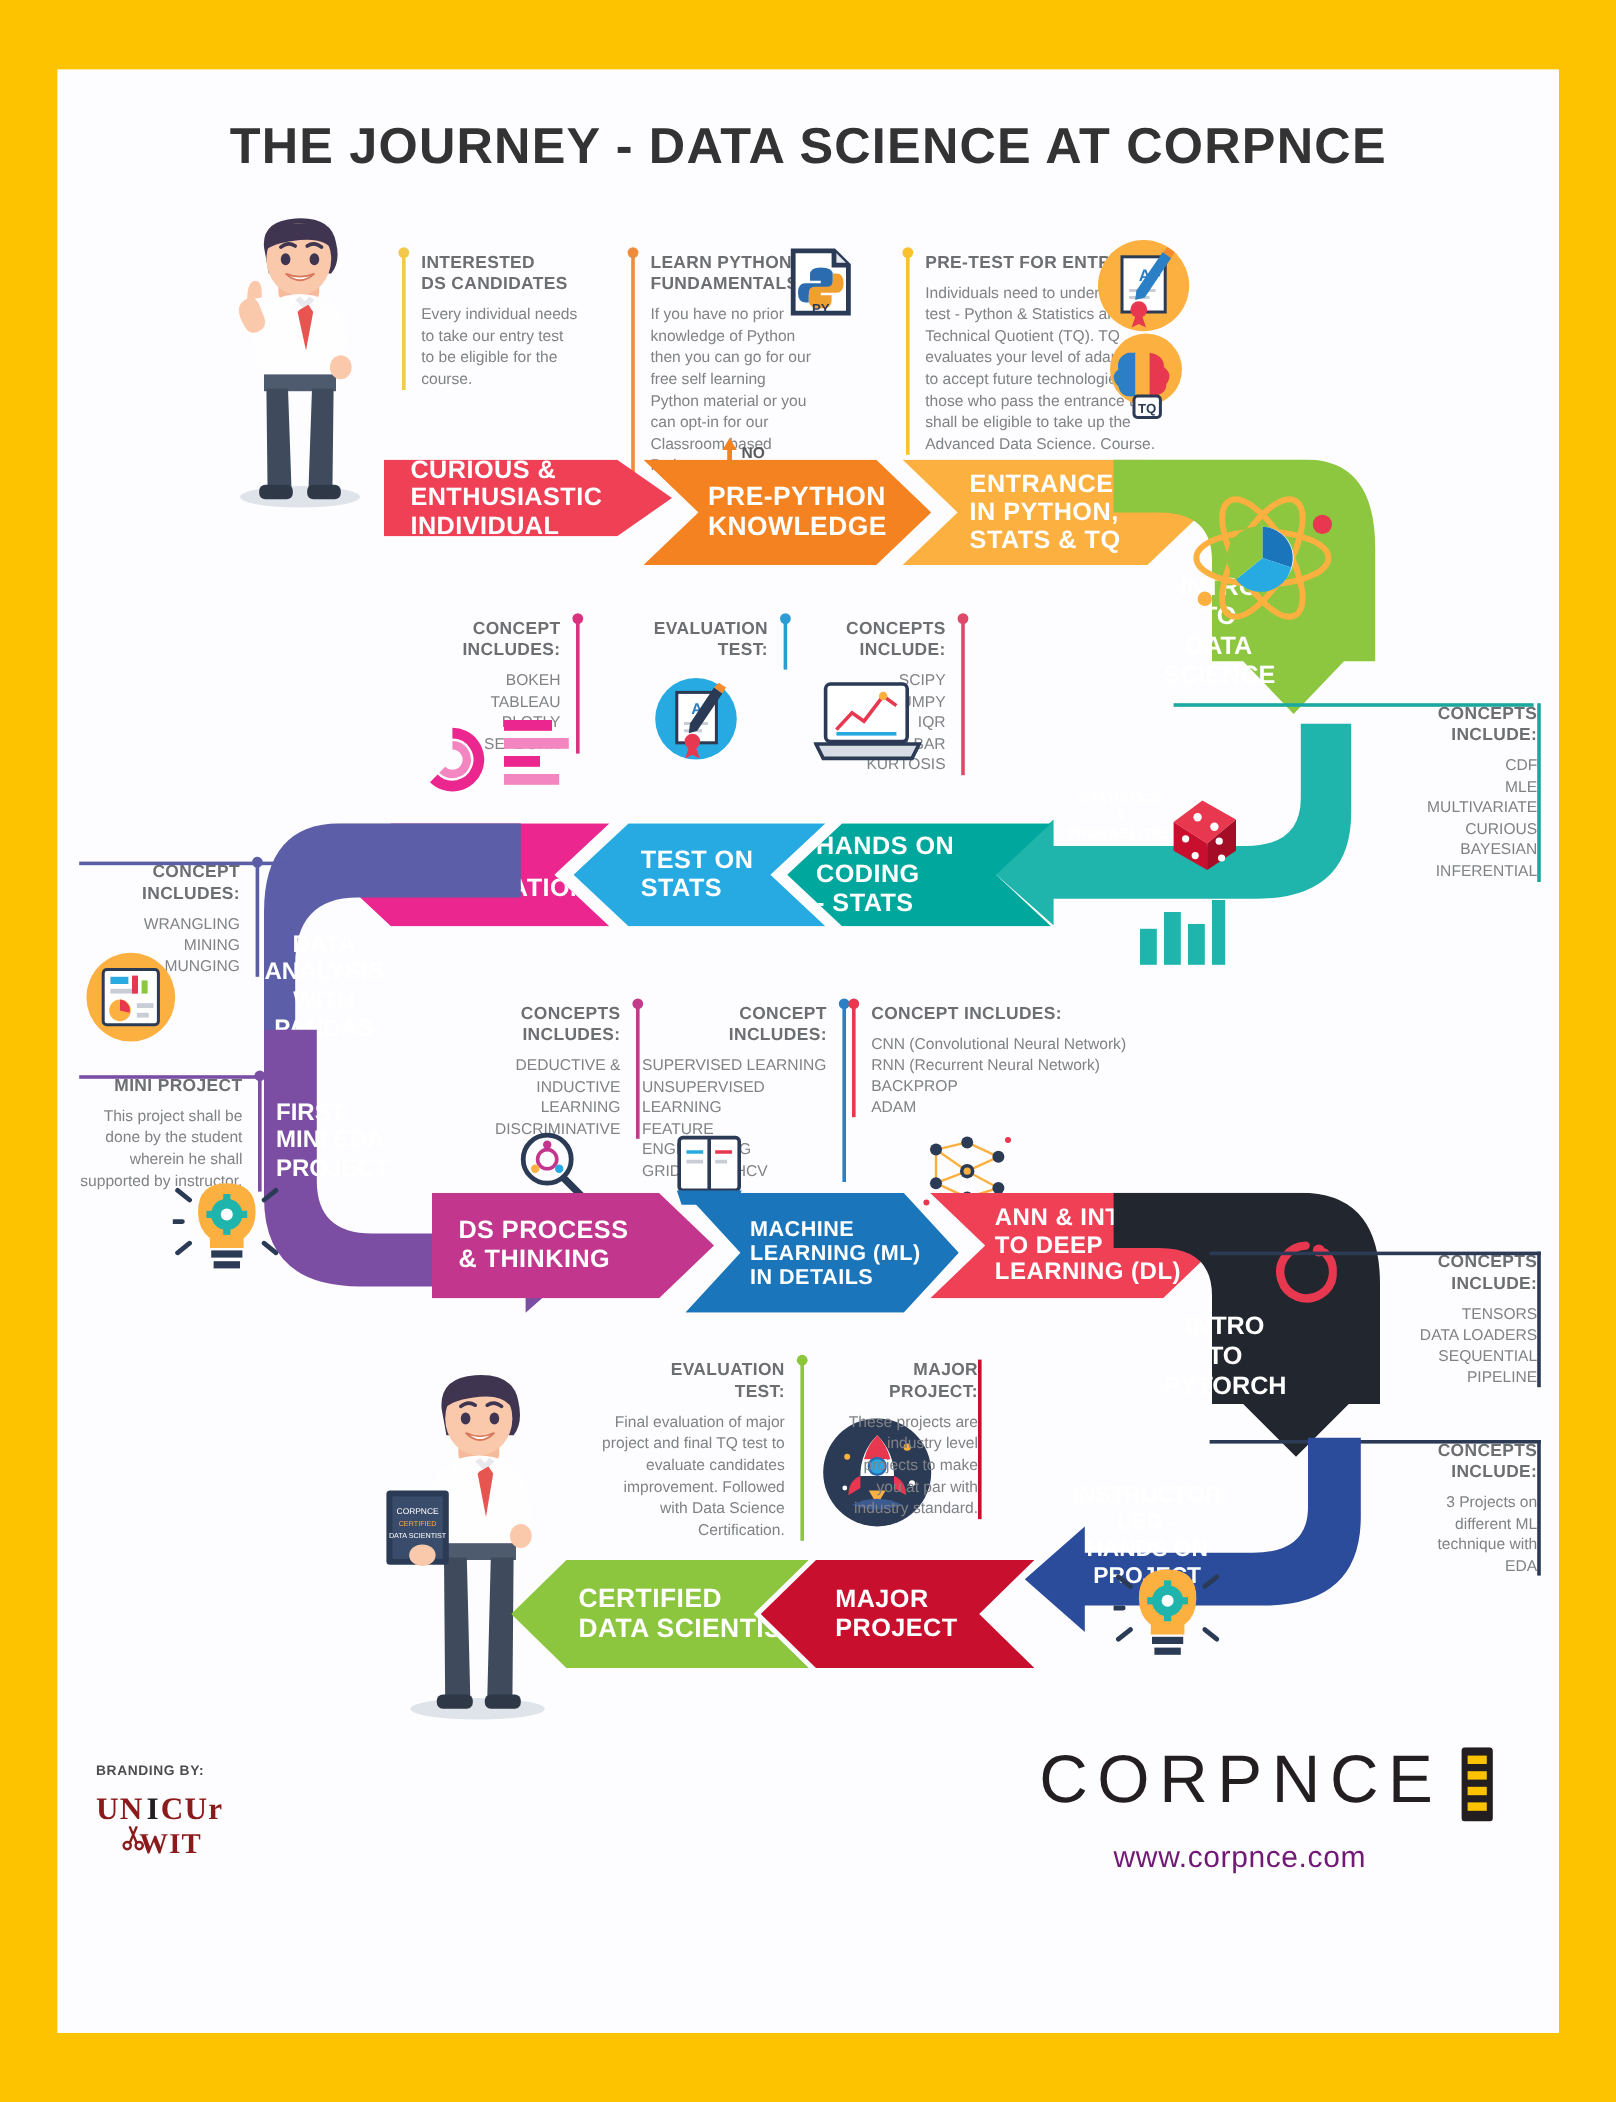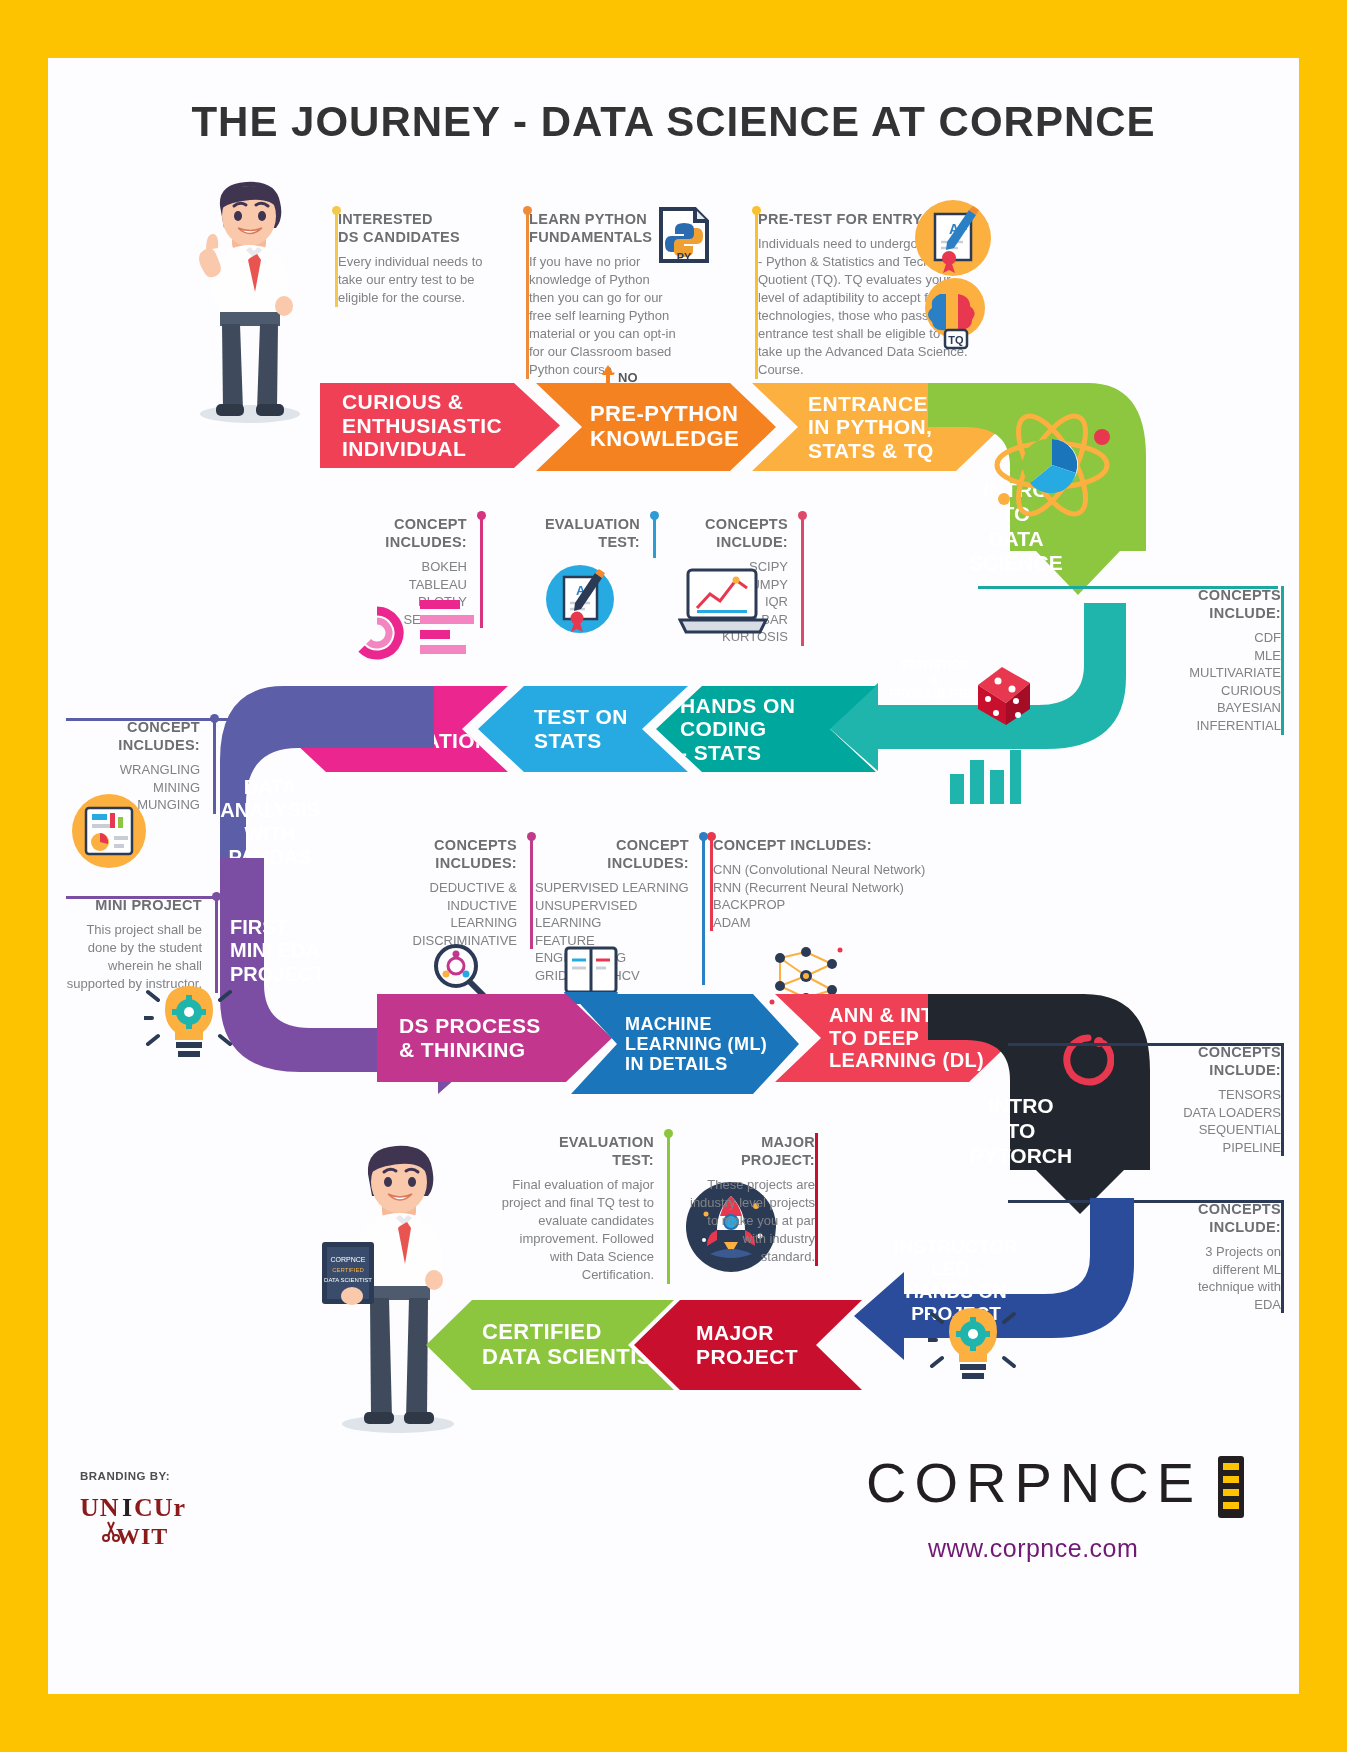--- a/index.html
+++ b/index.html
@@ -36,21 +36,21 @@
   .callout .ct-head {
     font-size: 14.5px; font-weight: bold; color: #6d6e71;
     line-height: 1.25; letter-spacing: .3px; margin-bottom: 7px;
   }
   .callout .ct-body {
     font-size: 13px; color: #808285; line-height: 1.38;
   }
   .callout .ct-list {
     font-size: 13px; color: #808285; line-height: 1.35;
   }
-  .callout.ln-left { border-left: 3px solid #999; }
+  .callout.ln-left { border-left: 3px solid #999; padding-left: 13px; }
   .callout.ln-right { border-right: 3px solid #999; padding-right: 13px; text-align: right; }
   .callout.ln-left::before, .callout.ln-right::before {
     content: ""; position: absolute; top: -5px;
     width: 9px; height: 9px; border-radius: 50%; background: inherit;
   }
   .dot { position: absolute; width: 9px; height: 9px; border-radius: 50%; top: -4px; }
   .callout.ln-left .dot { left: -6px; }
   .callout.ln-right .dot { right: -6px; }
 
   
@@ -163,21 +163,21 @@
     <path d="M40 20 q12 2 12 12 q8 6 2 14 q0 10 -14 10 l0 -36 z" fill="#e8384f"></path>
     <rect x="27" y="56" width="22" height="18" rx="3" fill="#fff" stroke="#2b3b55" stroke-width="2.5"></rect>
     <text x="38" y="70" font-size="11" font-weight="bold" fill="#2b3b55" text-anchor="middle" font-family="Liberation Sans, sans-serif">TQ</text>
   </svg>
 
   <div class="no-label" style="left:570px;top:312px">NO</div>
   <svg style="position:absolute;left:552px;top:305px" width="16" height="24">
     <path d="M8 2 L14 12 L10 12 L10 22 L6 22 L6 12 L2 12 Z" fill="#f58220"></path>
   </svg>
 
-  <div class="arrow right flat-start" style="left:272px; top:325px; width:240px; height:85px; background:#ef4056; font-size:21px; padding-left:22px;">
+  <div class="arrow right flat-start" style="left:272px; top:325px; width:240px; height:64px; background:#ef4056; font-size:21px; padding-left:22px;">
     <span class="txt" style="white-space:pre-line">CURIOUS &amp;
 ENTHUSIASTIC
 INDIVIDUAL</span>
   </div>
 
   <div class="arrow right" style="left:488px; top:325px; width:240px; height:88px; background:#f58220; font-size:22px; padding-left:54px;">
     <span class="txt" style="white-space:pre-line">PRE-PYTHON
 KNOWLEDGE</span>
   </div>
 
@@ -460,21 +460,21 @@
       <circle cx="66" cy="22" r="5"></circle>
         <circle cx="66" cy="48" r="5"></circle>
     </g>
     <circle cx="40" cy="34" r="3" fill="#fbb040"></circle>
     <g fill="#e8384f">
         <circle cx="6" cy="60" r="2.5"></circle>
         <circle cx="74" cy="8" r="2.5"></circle>
       </g>
   </svg>
 
-  <div class="arrow right flat-start" style="left:312px; top:936px; width:235px; height:88px; background:#c2368d; font-size:21px; padding-left:22px;margin-left:17px;">
+  <div class="arrow right flat-start" style="left:312px; top:936px; width:235px; height:88px; background:#c2368d; font-size:21px; padding-left:22px;">
     <span class="txt" style="white-space:pre-line">DS PROCESS
 &amp; THINKING</span>
   </div>
 
   <div class="arrow right" style="left:523px; top:936px; width:228px; height:100px; background:#1b75bb; font-size:18px; padding-left:54px;">
     <span class="txt" style="white-space:pre-line">MACHINE
 LEARNING (ML)
 IN DETAILS</span>
   </div>
 

